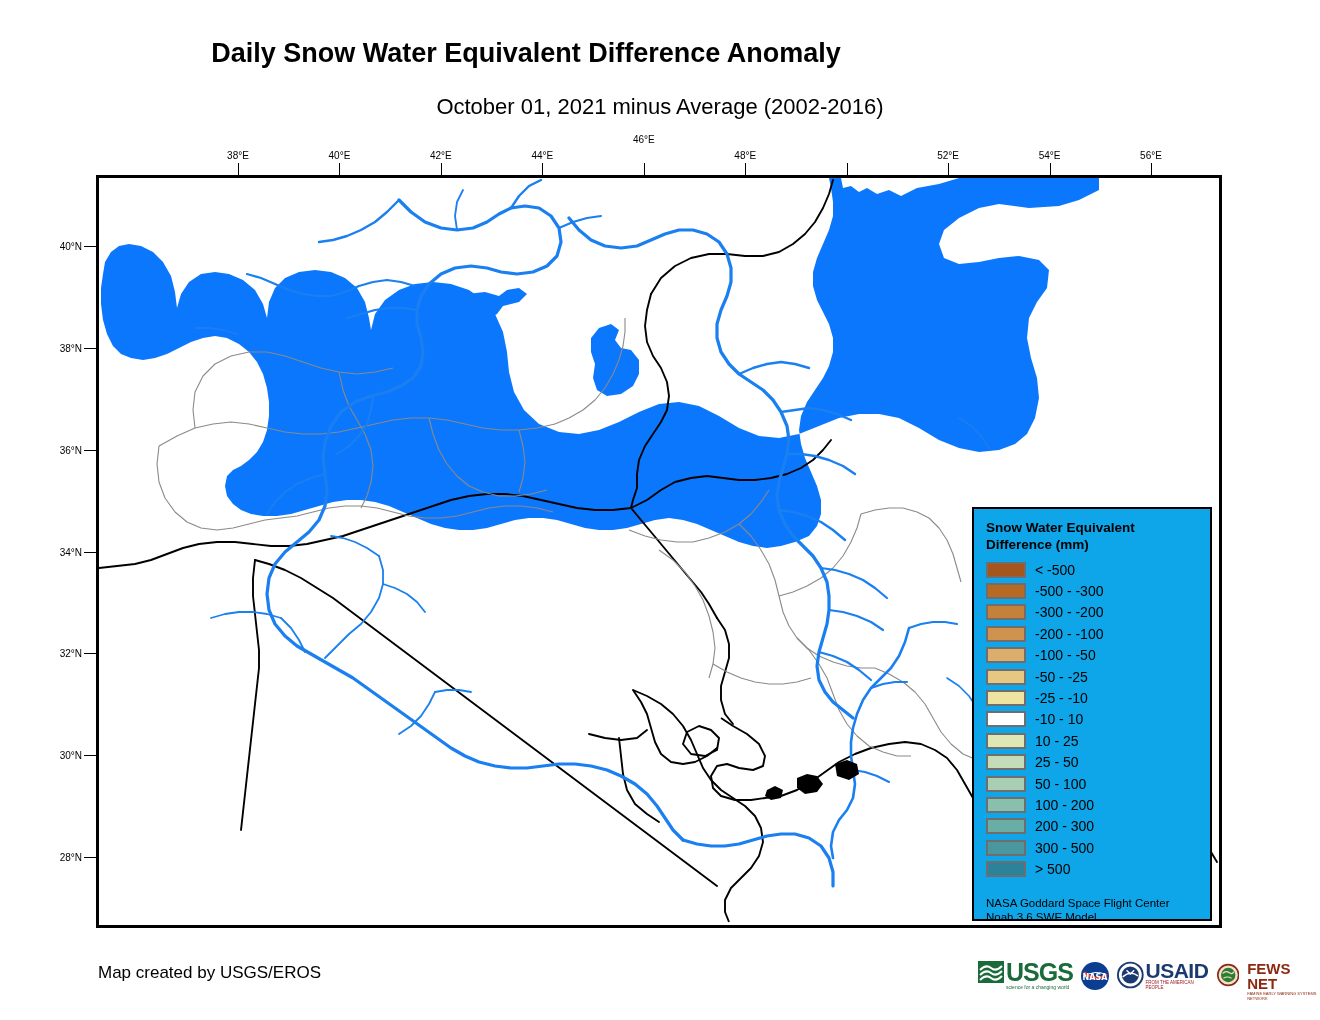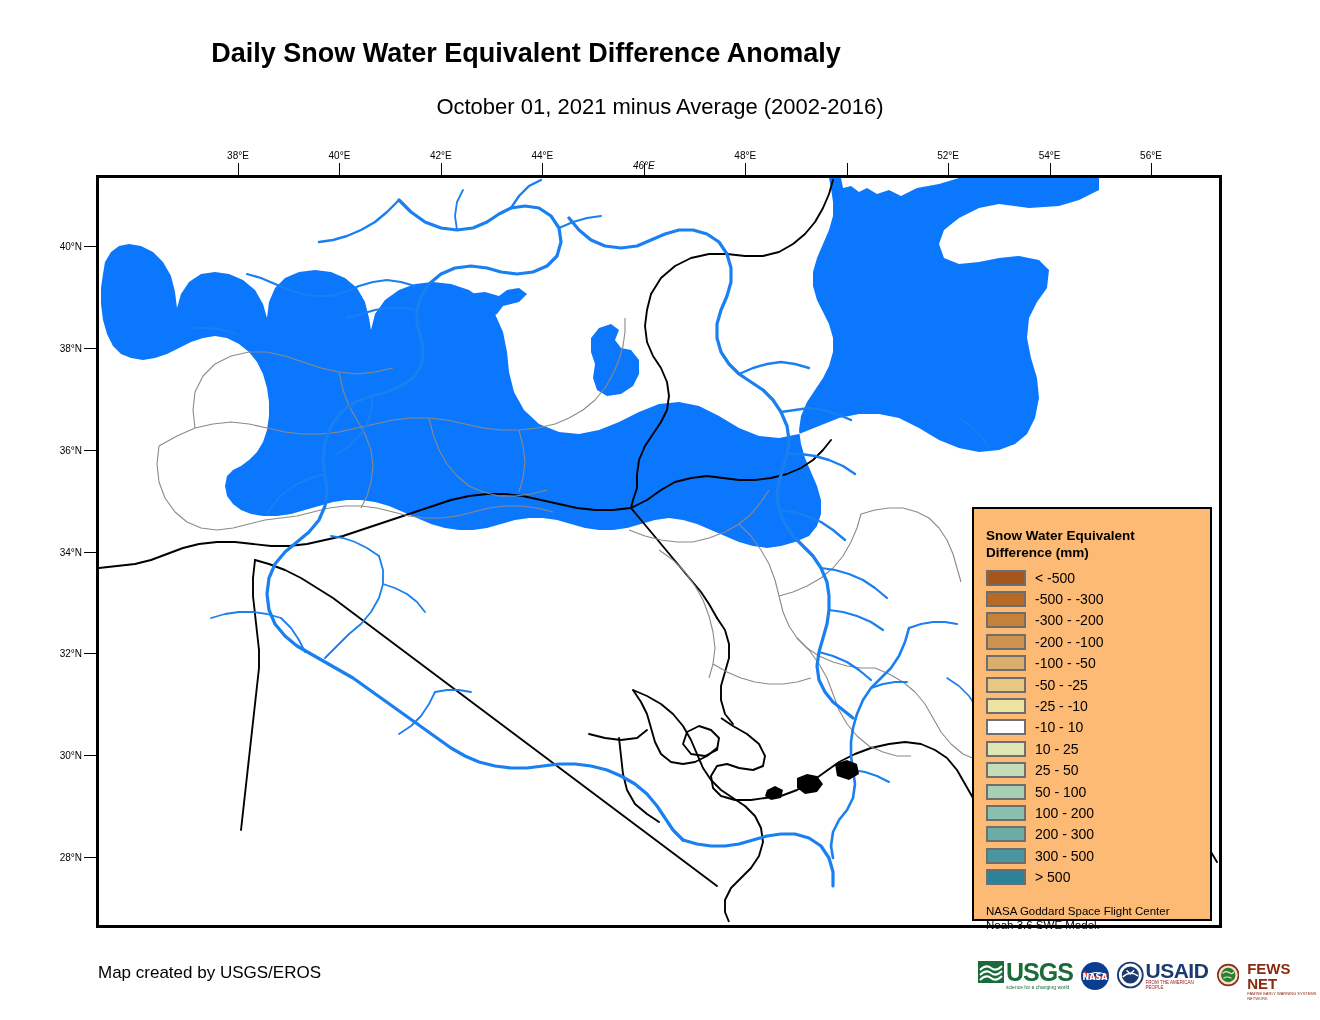--- a/index.html
+++ b/index.html
@@ -56,24 +56,24 @@
   .lat-tick {
     position: absolute;
     height: 1px; background: #000;
     left: 84px; width: 12px;
   }
   
   #legend {
     position: absolute;
     left: 972px; top: 507px;
     width: 240px; height: 414px;
-    background: #fdba74;
+    background: #0ea5e9;
     border: 2px solid #000;
     box-sizing: border-box;
-    padding: 18px 0 0 12px;
+    padding: 10px 0 0 12px;
   }
   #legend-title {
     font-size: 13.5px; font-weight: bold; color: #000;
     line-height: 17px; width: 200px;
     margin-bottom: 6px;
     white-space: pre-line;
   }
   .legend-row {
     display: flex; align-items: center;
     height: 21.4px;
@@ -135,21 +135,21 @@
 <div id="lon-axis">
     <div class="lon-tick" style="left: 238.018px;"></div>
     <div class="lon-label" style="left: 238.018px; top: 150px;">38°E</div>
     <div class="lon-tick" style="left: 339.459px;"></div>
     <div class="lon-label" style="left: 339.459px; top: 150px;">40°E</div>
     <div class="lon-tick" style="left: 440.901px;"></div>
     <div class="lon-label" style="left: 440.901px; top: 150px;">42°E</div>
     <div class="lon-tick" style="left: 542.342px;"></div>
     <div class="lon-label" style="left: 542.342px; top: 150px;">44°E</div>
     <div class="lon-tick" style="left: 643.784px;"></div>
-    <div class="lon-label" style="left: 643.784px; top: 160px; font-style: italic;">46°E</div>
+    <div class="lon-label" style="left: 643.784px; top: 134px;">46°E</div>
     <div class="lon-tick" style="left: 745.225px;"></div>
     <div class="lon-label" style="left: 745.225px; top: 150px;">48°E</div>
     <div class="lon-tick" style="left: 846.667px;"></div>
     <div class="lon-label" style="left: 846.667px; top: 162px; margin-top: 39px;">50°E</div>
     <div class="lon-tick" style="left: 948.108px;"></div>
     <div class="lon-label" style="left: 948.108px; top: 150px;">52°E</div>
     <div class="lon-tick" style="left: 1049.55px;"></div>
     <div class="lon-label" style="left: 1049.55px; top: 150px;">54°E</div>
     <div class="lon-tick" style="left: 1150.99px;"></div>
     <div class="lon-label" style="left: 1150.99px; top: 150px;">56°E</div>

